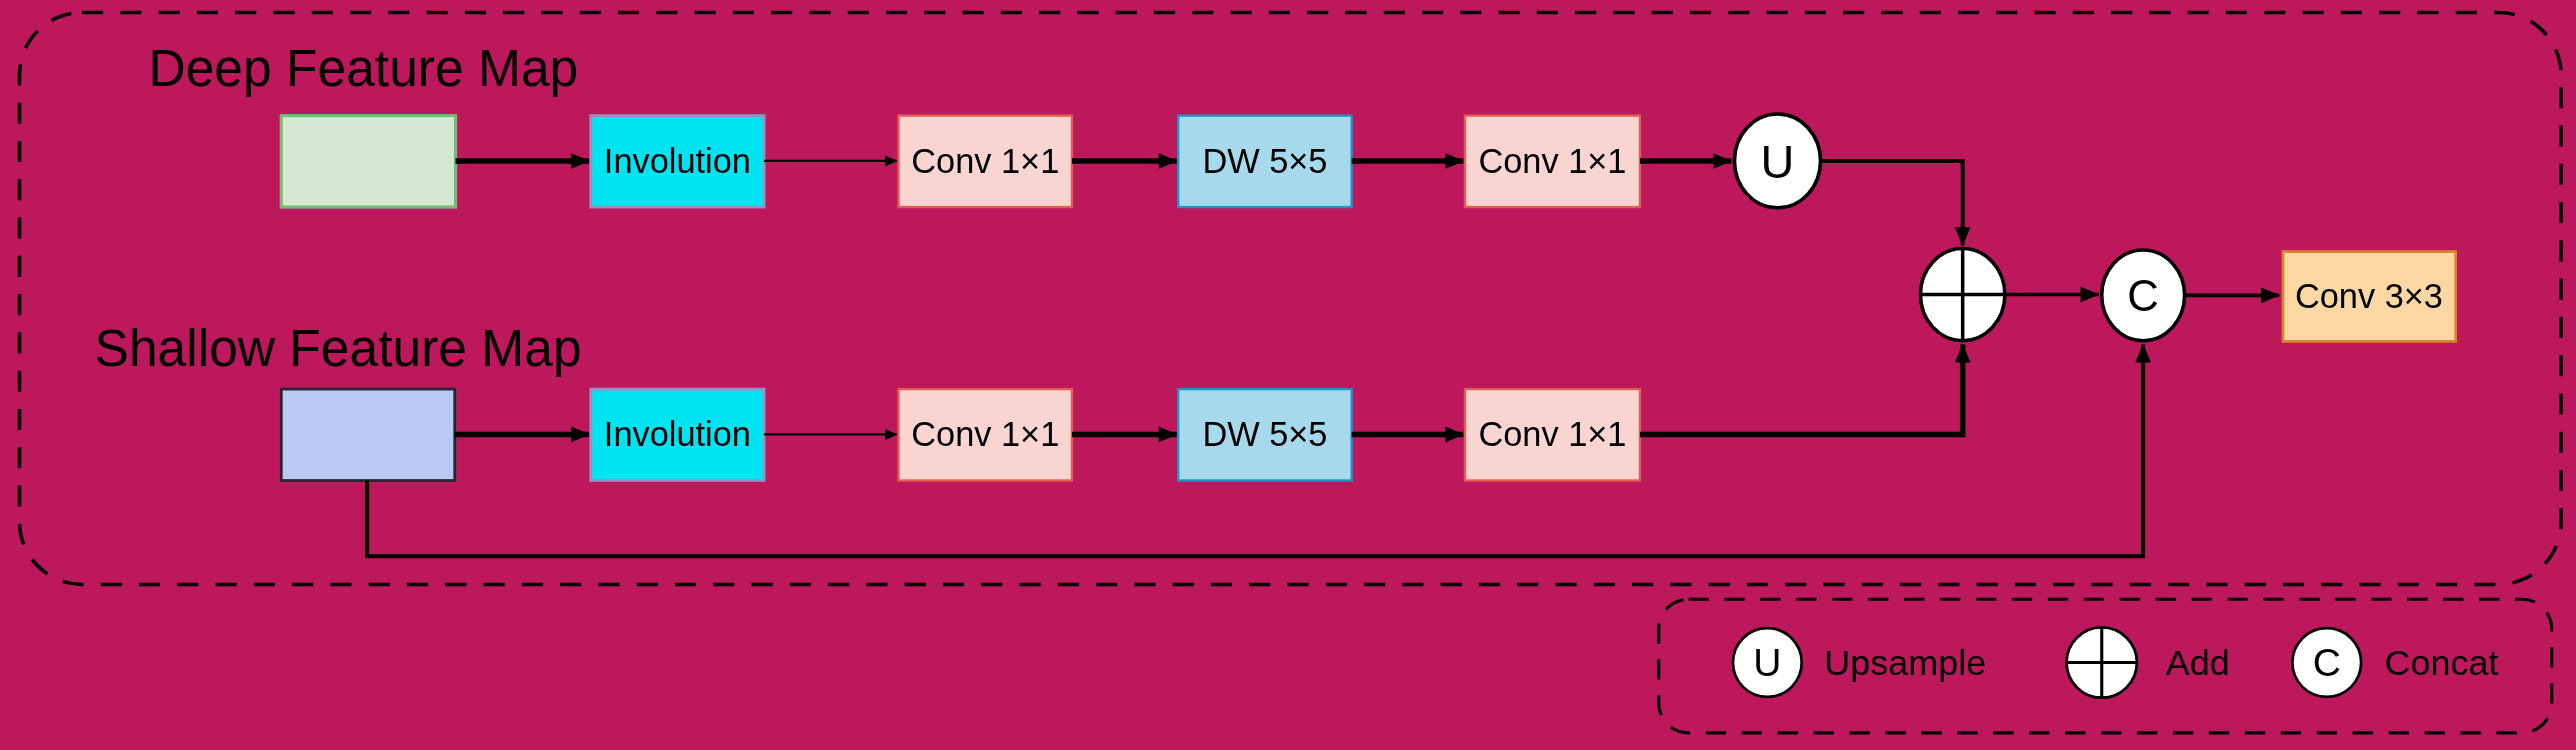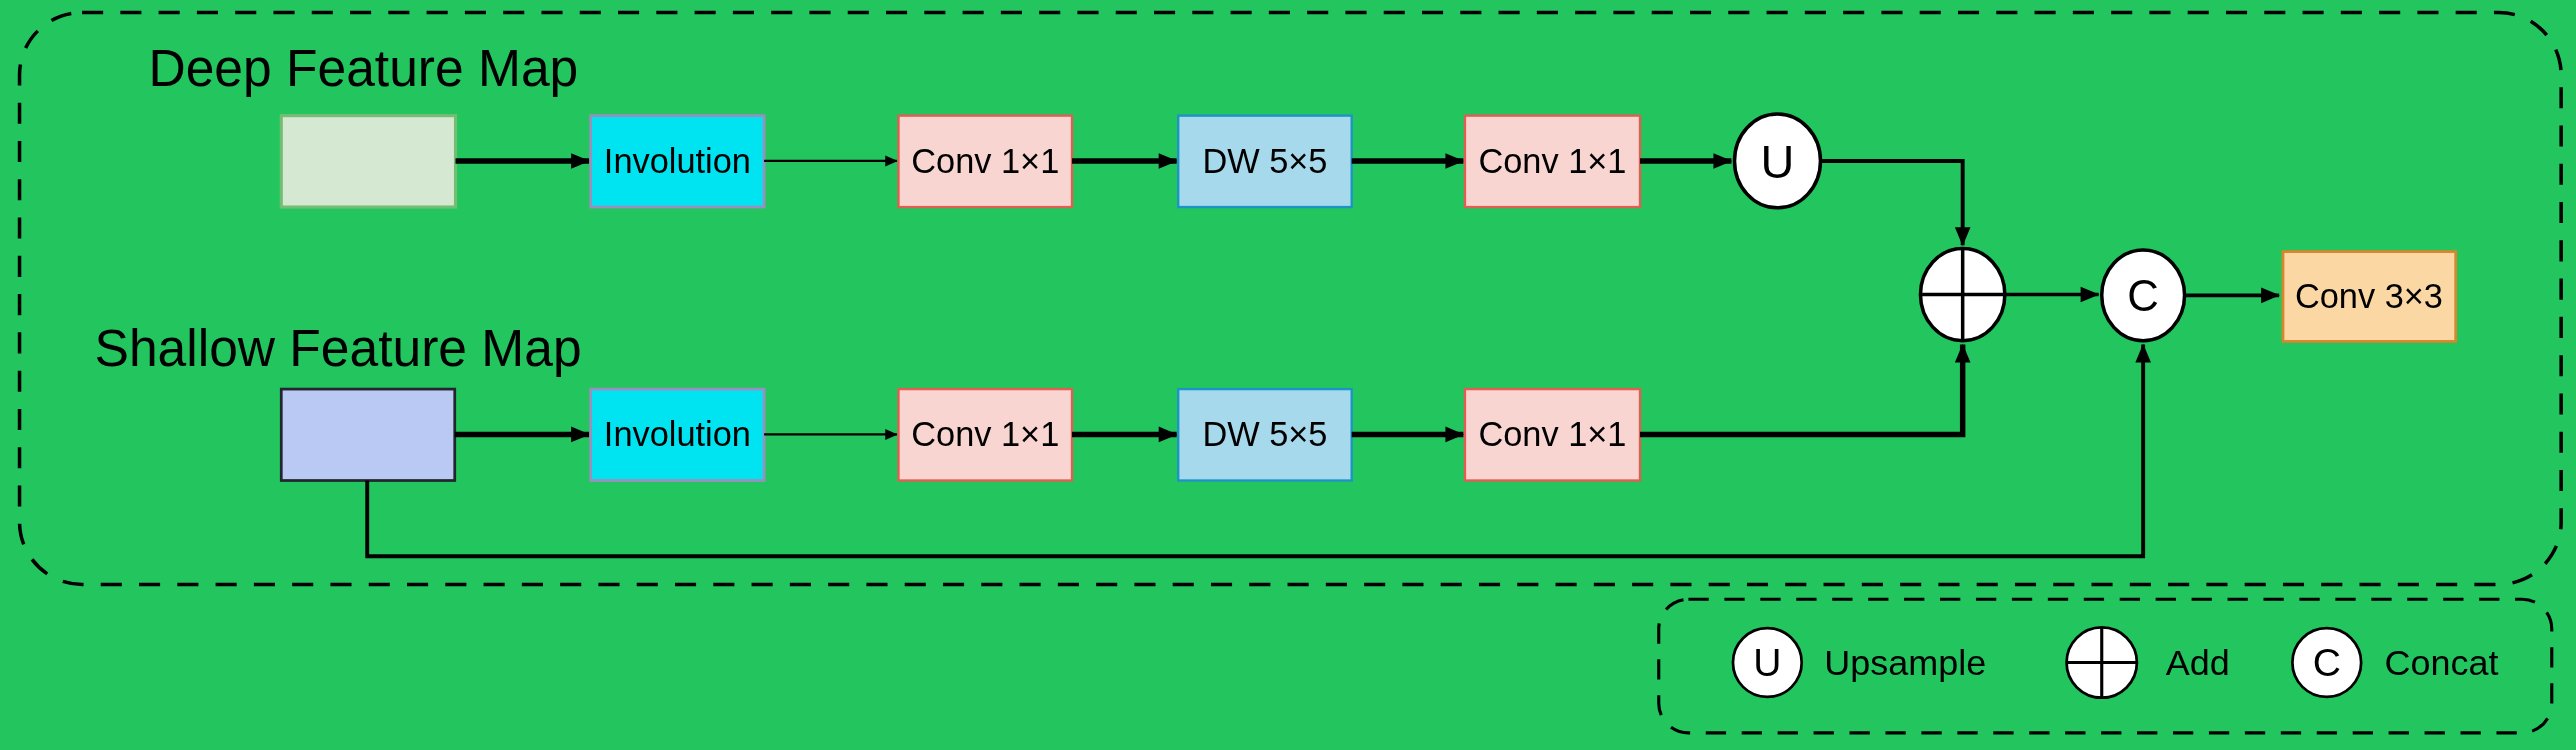--- a/index.html
+++ b/index.html
@@ -2,21 +2,21 @@
 <html style="font-size:12.5px"><head>
 <meta charset="utf-8">
 <style>
   html, body {
     margin: 0;
     padding: 0;
     background: #ffffff;
   }
   .stage {
     width: 100%;
-    background: #22c55e;
+    background: #be185d;
     text-align: center;
   }
   svg { display: block; width: 100%; height: auto; }
 
   .lbl {
     font-family: "Liberation Sans", sans-serif;
     fill: #000000;
   }
   .title-lbl   { font-size: 66px; }
   .box-lbl     { font-size: 44px; text-anchor: middle; }

